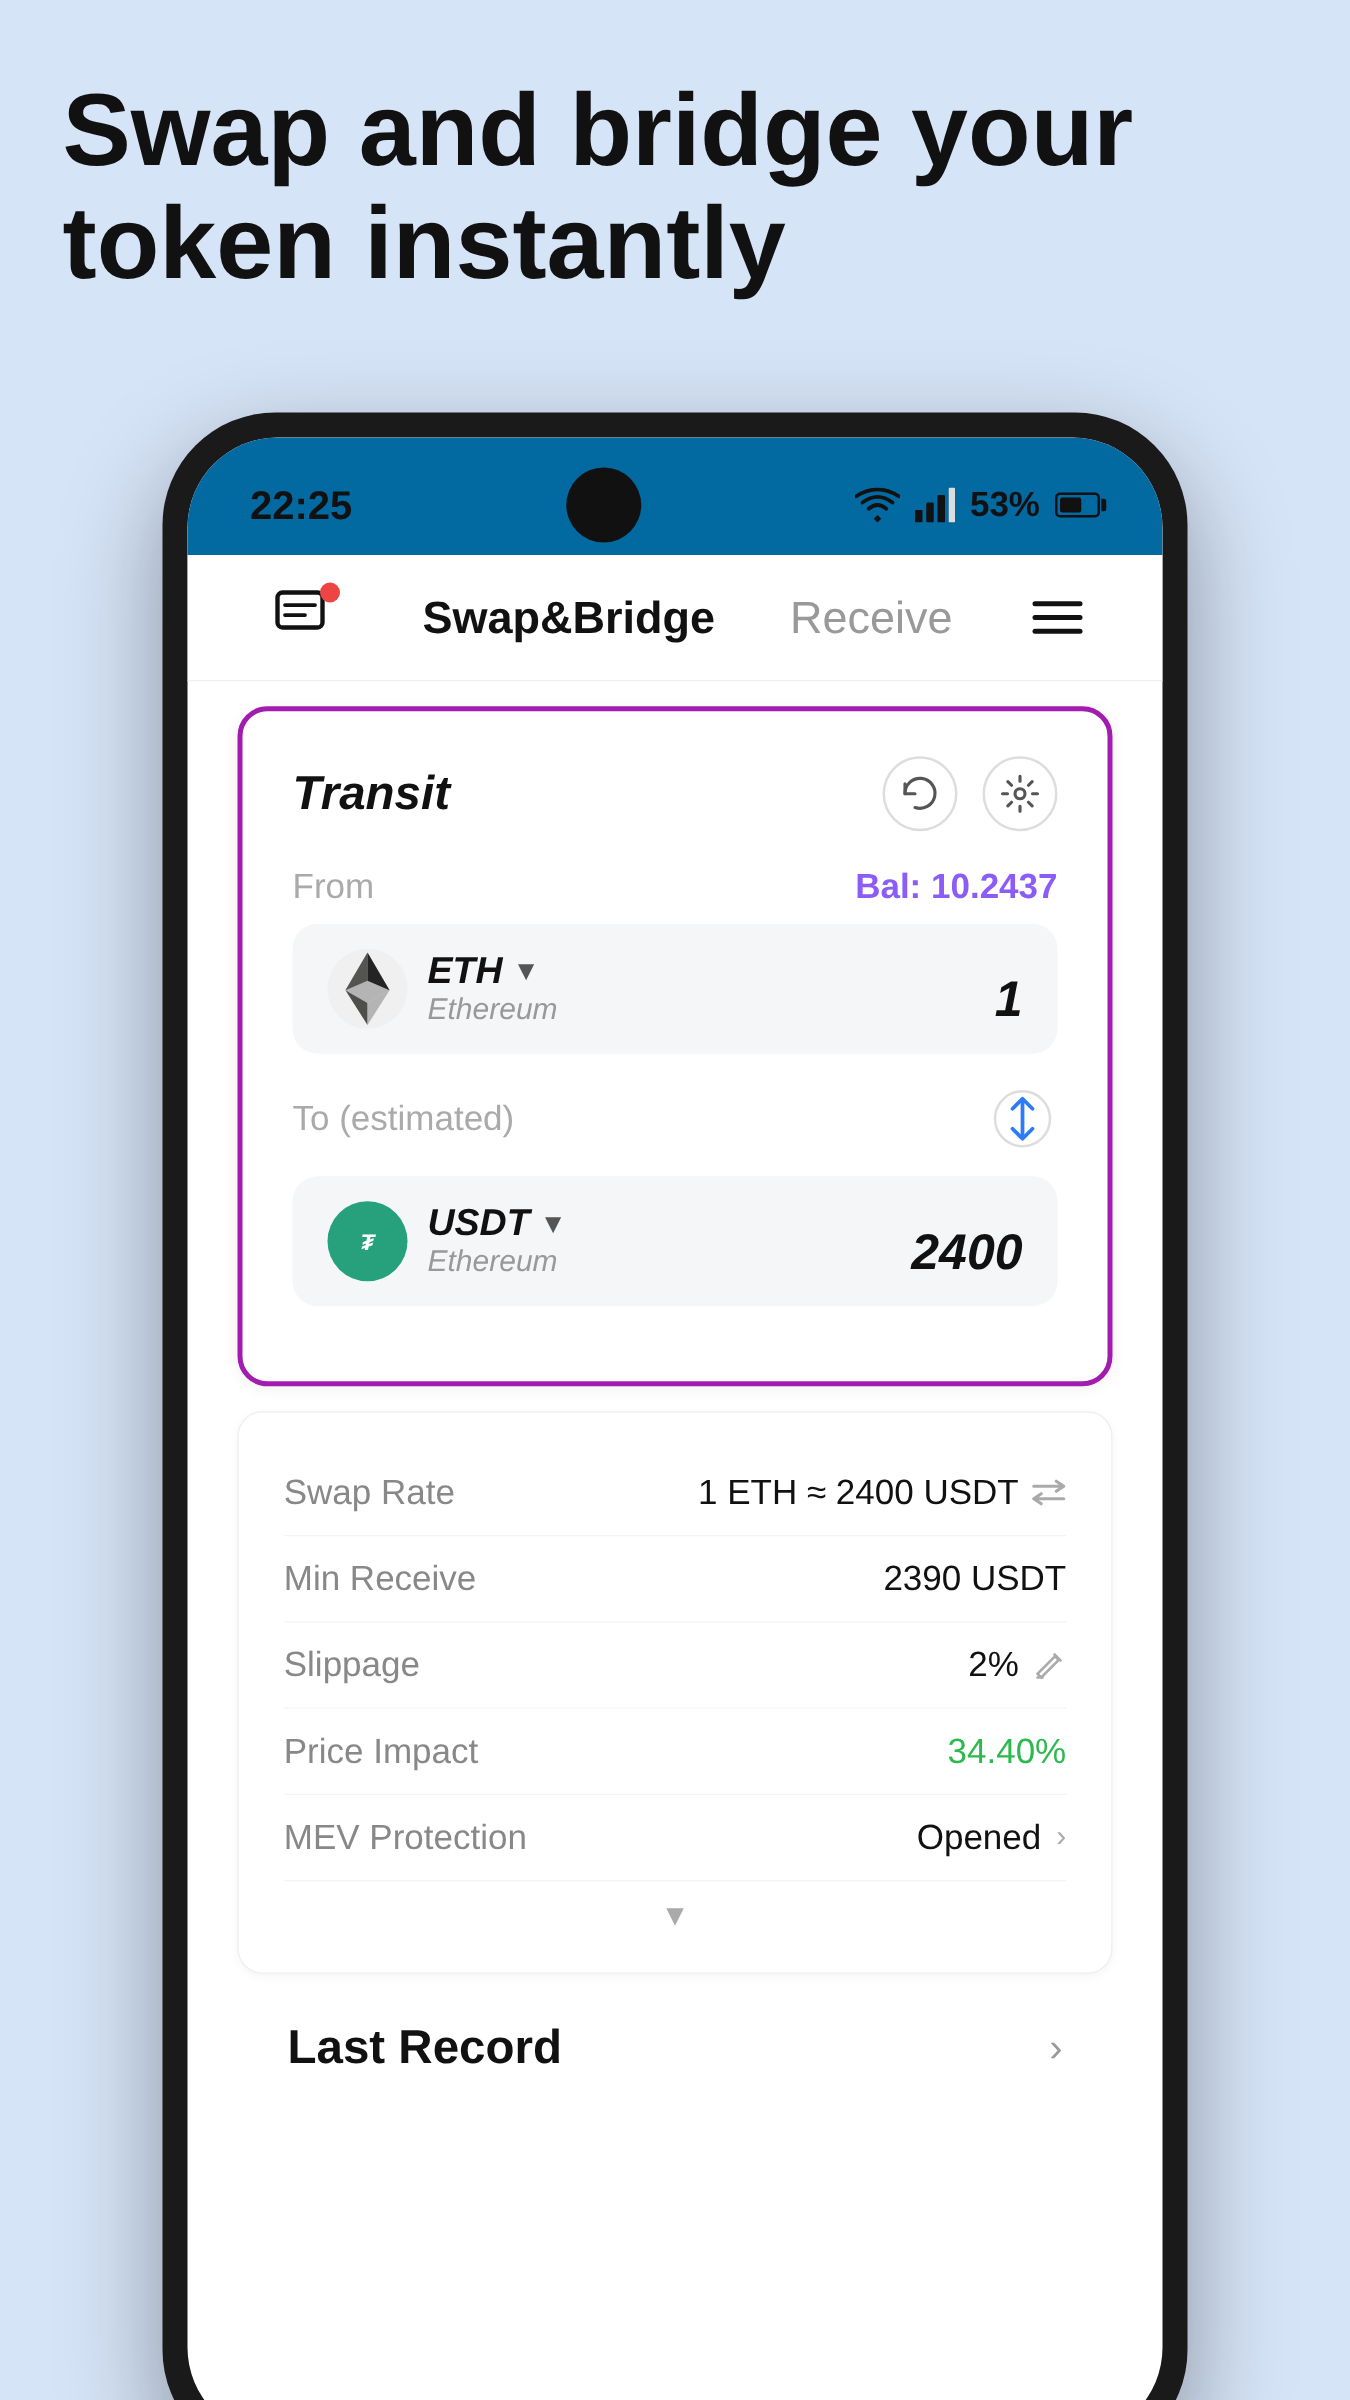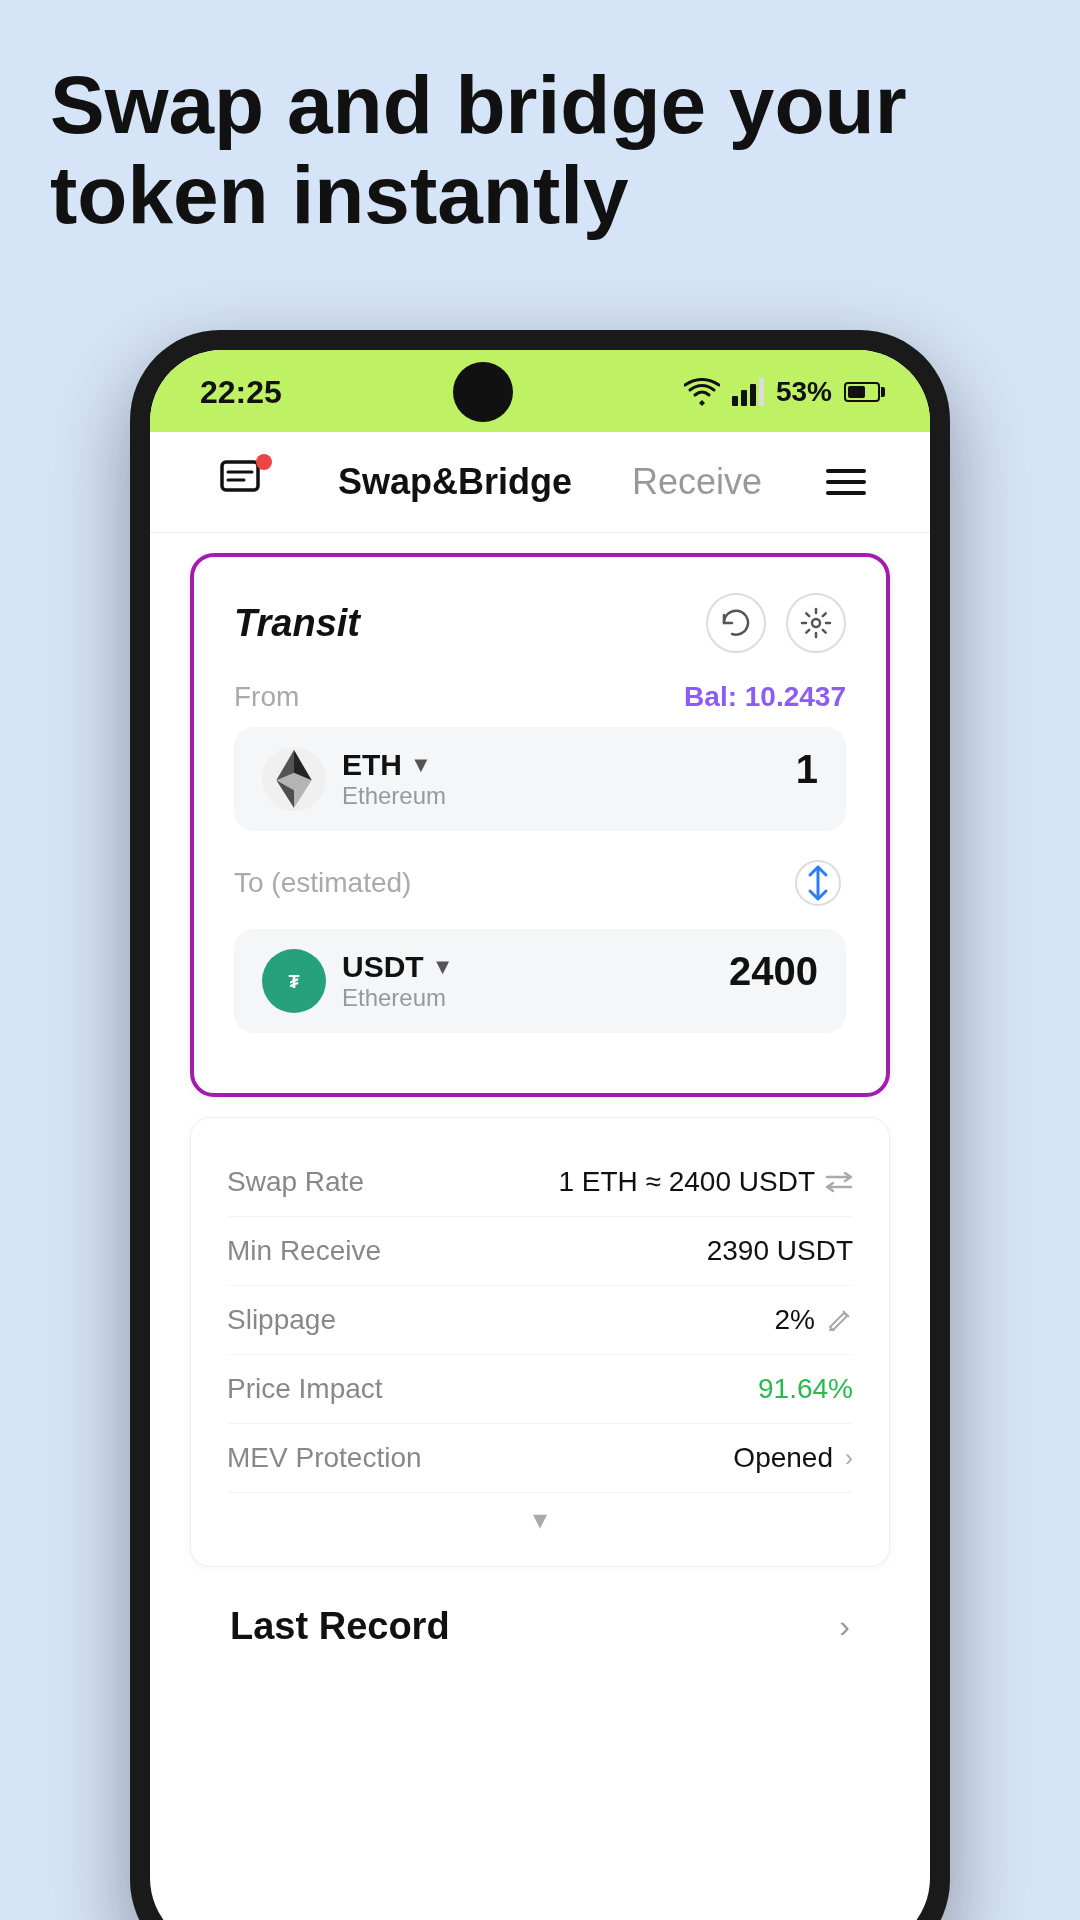--- a/index.html
+++ b/index.html
@@ -47,22 +47,22 @@
       border-radius: 72px;
       overflow: hidden;
       position: relative;
     }
 
     
     .status-bar {
       display: flex;
       justify-content: space-between;
       align-items: center;
-      padding: 12px 50px 10px 50px;
-      background: #bef264;
+      padding: 24px 50px 10px 50px;
+      background: #0369a1;
     }
 
     .status-time {
       font-size: 32px;
       font-weight: 600;
       color: #111;
     }
 
     .status-notch {
       width: 60px;
@@ -209,26 +209,27 @@
     }
 
     .field-balance {
       font-size: 28px;
       color: #8b5cf6;
       font-weight: 600;
     }
 
     .token-input {
       display: flex;
-      align-items: flex-start;
+      align-items: flex-end;
       justify-content: space-between;
       background: #f5f6f8;
       border-radius: 20px;
       padding: 20px 28px;
       margin-bottom: 24px;
+      font-style: italic;
     }
 
     .token-selector {
       display: flex;
       align-items: center;
       gap: 16px;
       cursor: pointer;
     }
 
     .token-logo {
@@ -605,21 +606,21 @@
             <svg width="26" height="26" viewBox="0 0 26 26" fill="none">
               <path d="M3 20 L6 23 L20 9 L17 6 Z" stroke="#aaa" stroke-width="2" fill="none"></path>
               <path d="M16 4 L22 10" stroke="#aaa" stroke-width="2"></path>
               <path d="M3 23 L7 23" stroke="#aaa" stroke-width="2" stroke-linecap="round"></path>
             </svg>
           </div>
         </div>
 
         <div class="info-row">
           <span class="info-label">Price Impact</span>
-          <span class="info-value green">91.64%</span>
+          <span class="info-value green">34.40%</span>
         </div>
 
         <div class="info-row">
           <span class="info-label">MEV Protection</span>
           <div class="info-value">
             <span>Opened</span>
             <span class="arrow-right">›</span>
           </div>
         </div>
 

